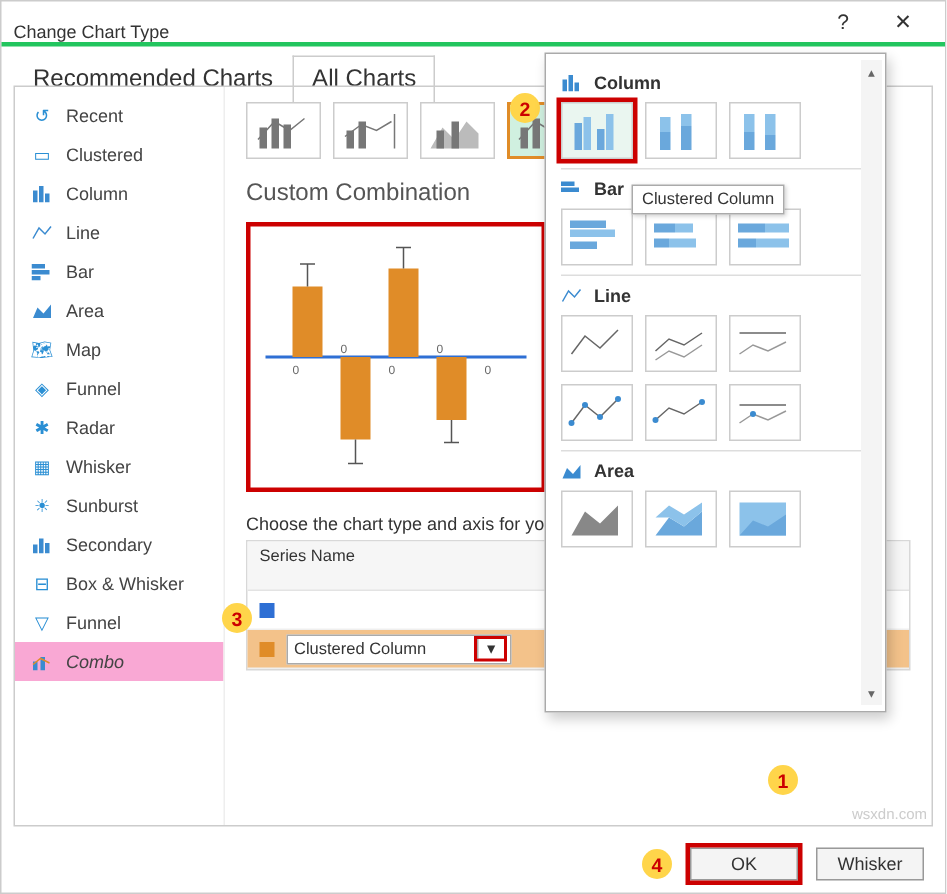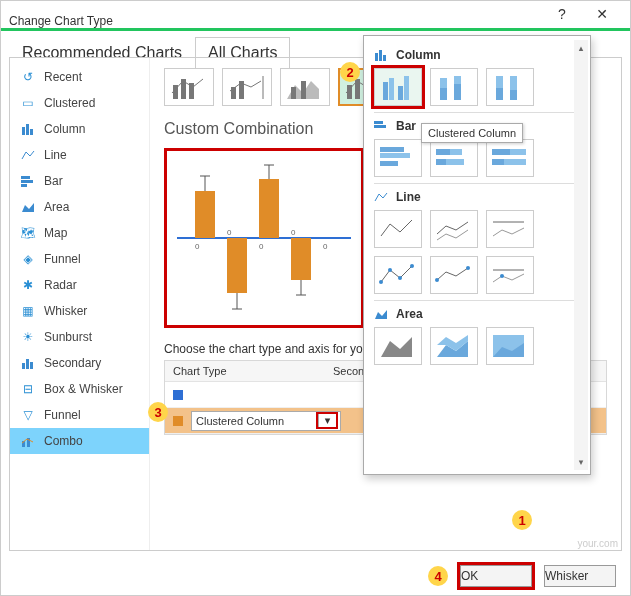--- a/index.html
+++ b/index.html
@@ -7,39 +7,39 @@
 .dialog { width: 631px; height: 596px; border: 1px solid #ccc; position: relative; background: #fff; }
 .titlebar { height: 30px; display: flex; align-items: flex-end; padding: 0 8px; border-bottom: 3px solid #22c55e; }
 .titlebar .title { flex: 1; font-size: 12px; }
 .titlebar .btn { width: 40px; height: 28px; display: flex; align-items: center; justify-content: center; font-size: 14px; }
 .tabs { display: flex; margin: 6px 0 0 8px; }
 .tab { padding: 6px 12px; border: 1px solid transparent; font-size: 16px; cursor: pointer; }
 .tab.active { border: 1px solid #ccc; border-bottom: 1px solid #fff; background: #fff; }
 .body { display: flex; position: absolute; top: 56px; left: 8px; right: 8px; bottom: 44px; border: 1px solid #ccc; }
 .sidebar { width: 140px; border-right: 1px solid #eee; overflow-y: auto; padding: 6px 0; }
 .sitem { display: flex; align-items: center; gap: 8px; padding: 5px 10px; cursor: pointer; font-size: 12px; color: #444; }
-.sitem.sel { background: #7dd3fc; }
+.sitem.sel { background: #f9a8d4; font-style: italic; }
 .sicon { width: 16px; height: 16px; display: flex; align-items: center; justify-content: center; color: #2a8fd4; }
 .main { flex: 1; padding: 10px 14px; position: relative; }
 .thumbrow { display: flex; gap: 8px; }
 .thumb { width: 50px; height: 38px; border: 1px solid #ccc; background: #fff; display:flex; align-items:center; justify-content:center; }
 .thumb.sel { border: 2px solid #e08c28; background:#d0f0e0; }
 .subtitle { font-size: 16px; color: #555; margin: 14px 0 10px; }
 .preview { width: 200px; height: 180px; border: 3px solid #c00; position: relative; background:#fff; }
 .choose { font-size: 12px; margin: 14px 0 4px; color: #333; }
 .seriesgrid { border: 1px solid #d8d8d8; }
 .sgh { display: flex; background: #f6f6f6; border-bottom: 1px solid #e3e3e3; }
 .sgh div { padding: 4px 8px; font-size: 11px; }
 .sgr { display: flex; align-items: center; border-bottom: 1px solid #efefef; height: 26px; }
 .sgr.sel { background: #f3c28a; }
 .sw { width: 10px; height: 10px; margin: 0 8px; }
 .combo { display:flex; align-items:center; border:1px solid #aaa; height:20px; width:150px; font-size:11px; padding:0 4px; background:#fff; }
 .combo .arrow { width:18px; text-align:center; border-left:1px solid #aaa; }
 .ftr { position: absolute; right: 14px; bottom: 8px; display: flex; gap: 12px; align-items: center; }
-.fbtn { min-width: 72px; height: 22px; border: 1px solid #999; background: #f4f4f4; text-align: left; line-height: 20px; font-size: 12px; }
+.fbtn { min-width: 72px; height: 22px; border: 1px solid #999; background: #f4f4f4; text-align: center; line-height: 20px; font-size: 12px; }
 .fbtn.ok { outline: 3px solid #c00; }
 .marker { position:absolute; width:20px; height:20px; border-radius:50%; background:#ffd54a; color:#c00; font-weight:bold; display:flex; align-items:center; justify-content:center; font-size:13px; }
 
 .ddpanel { position: absolute; left: 362px; top: 34px; width: 228px; height: 440px; background: #fff; border: 1px solid #aaa; box-shadow: 2px 4px 8px rgba(0,0,0,.2); z-index: 50; overflow: hidden; }
 .ddsec { padding: 6px 10px; }
 .ddhdr { display:flex; align-items:center; gap:8px; font-weight:600; font-size:12px; color:#333; margin:6px 0; }
 .ddgrid { display:flex; flex-wrap:wrap; gap:8px; }
 .ddthumb { width:48px; height:38px; border:1px solid #ccc; background:#fff; display:flex; align-items:center; justify-content:center; }
 .ddthumb.hl { outline:3px solid #c00; background:#eaf6f0; }
 .ttip { position:absolute; left:420px; top:122px; background:#fff; border:1px solid #aaa; padding:3px 6px; font-size:11px; z-index:60; box-shadow:1px 1px 3px rgba(0,0,0,.2); }
@@ -219,20 +219,21 @@
             <text x="92" y="98" font-size="8" fill="#666">0</text>
             <text x="124" y="84" font-size="8" fill="#666">0</text>
             <text x="156" y="98" font-size="8" fill="#666">0</text>
         </svg>
       </div>
 
       <div class="choose">Choose the chart type and axis for your data series:</div>
 
       <div class="seriesgrid">
         <div class="sgh">
+          <div style="width:200px">Series Name</div>
           <div style="width:160px">Chart Type</div>
           <div>Secondary Axis</div>
         </div>
         <div class="sgr">
           <div class="sw" style="background:#2e6fd4"></div>
           <div style="width:160px"></div>
           <div></div>
         </div>
         <div class="sgr sel">
           <div class="sw" style="background:#e08c28"></div>
@@ -414,14 +415,14 @@
   </div>
 
   <div class="ttip">Clustered Column</div>
 
   <div class="ftr">
     <div class="marker" style="position:static">4</div>
     <div class="fbtn ok">OK</div>
     <div class="fbtn">Whisker</div>
   </div>
 
-  <div class="watermark">your.com</div>
+  <div class="watermark">wsxdn.com</div>
 </div>
 
 </body></html>

